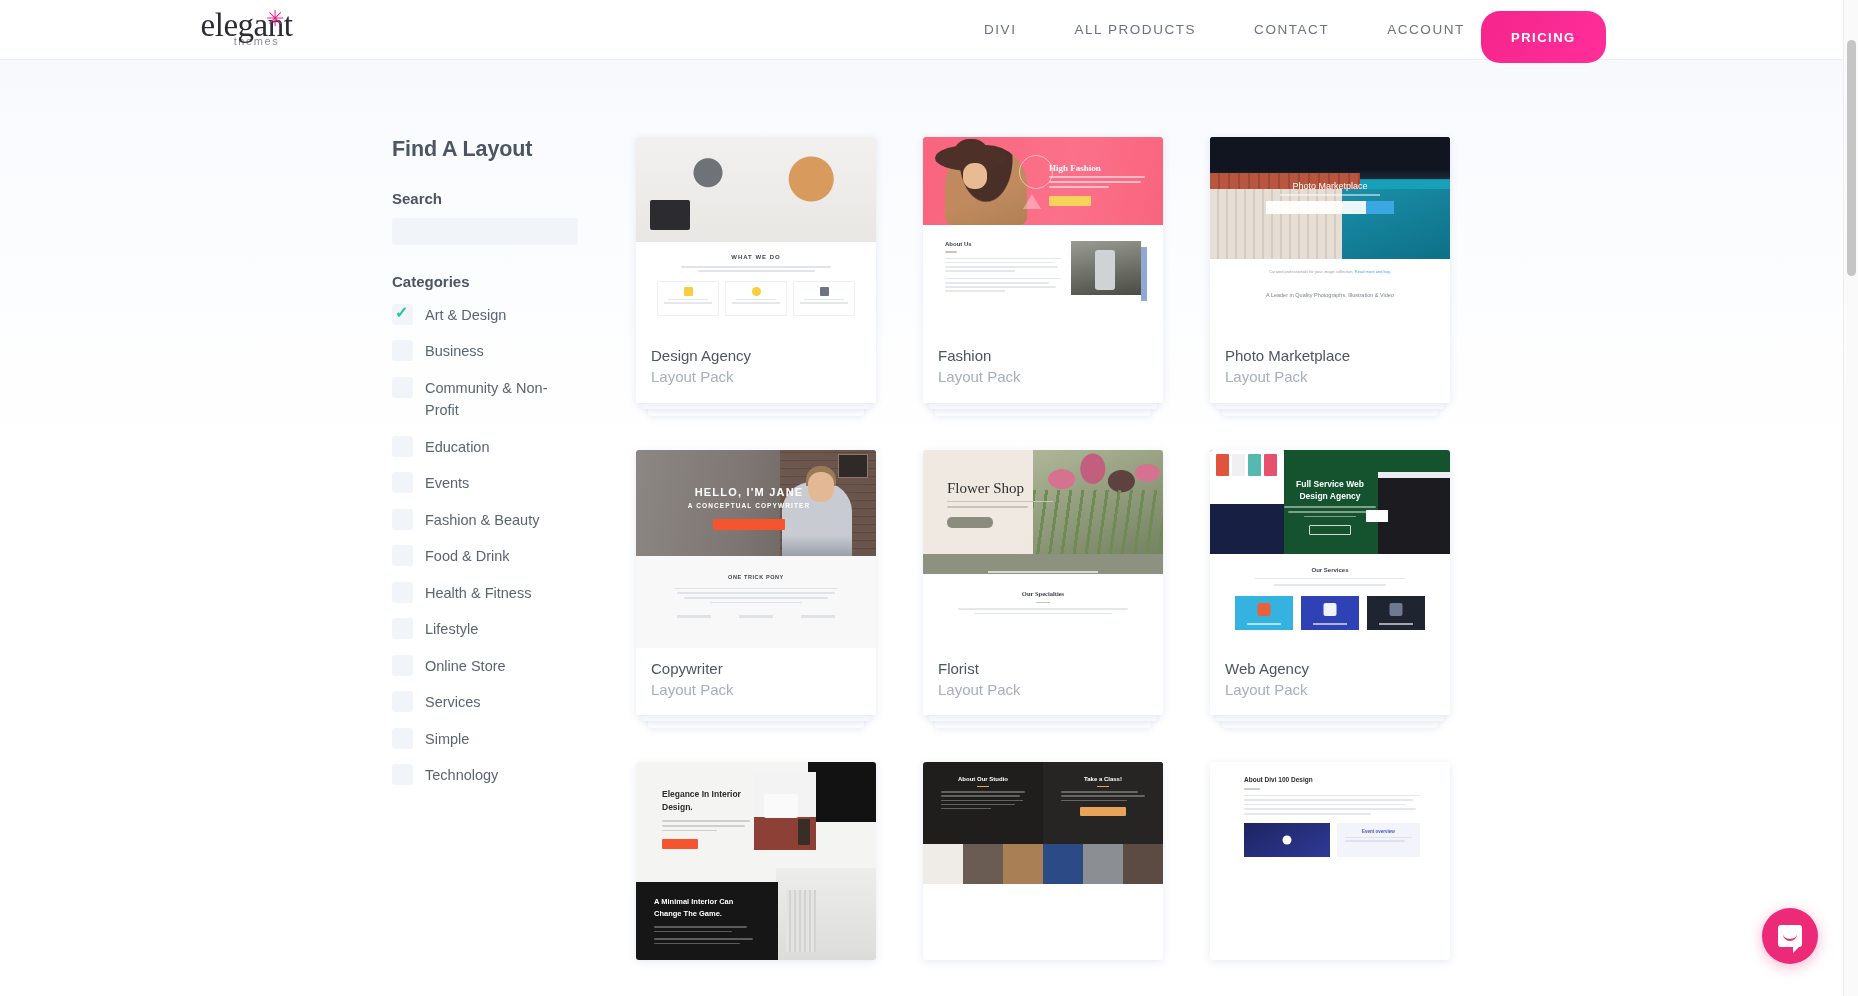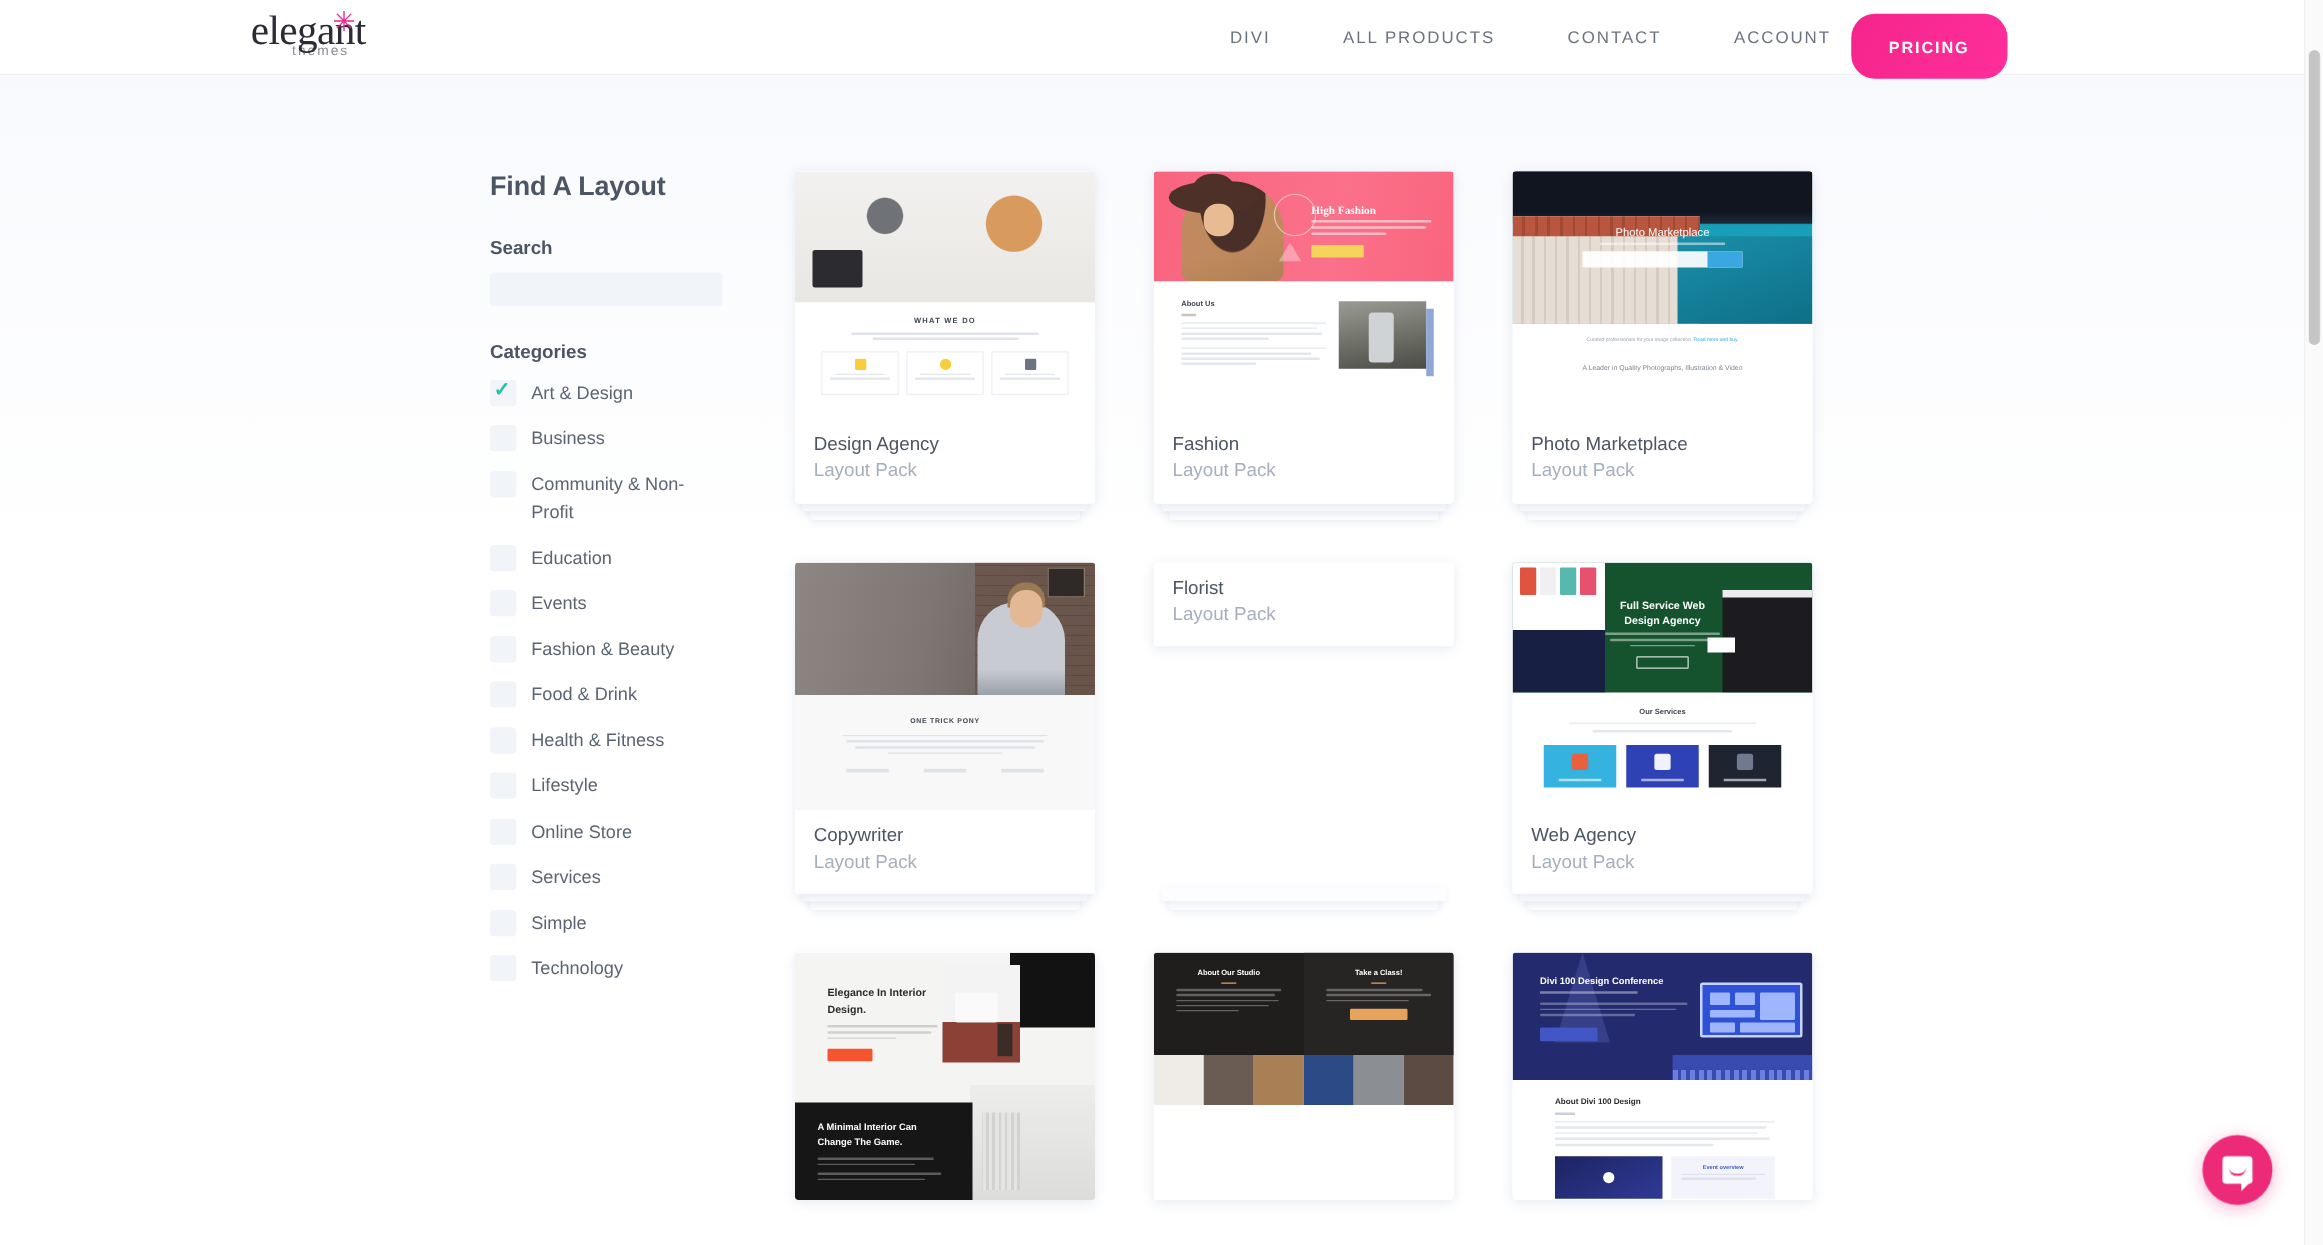--- a/index.html
+++ b/index.html
@@ -765,20 +765,25 @@
         <div class="card-stack-2"></div>
         <div class="card-stack-1"></div>
         <div class="card-main">
           <div class="thumb">
             <div class="cw-hero">
               <div class="cw-brick"></div>
                 <div class="cw-frame"></div>
               <div class="cw-person"></div>
                 <div class="cw-hair"></div>
                 <div class="cw-head"></div>
+              <div class="cw-copy">
+                <div class="cw-h">HELLO, I'M JANE</div>
+                <div class="cw-s">A CONCEPTUAL COPYWRITER</div>
+                <div class="cw-btn"></div>
+              </div>
             </div>
             <div class="cw-body">
               <div class="cw-bh">ONE TRICK PONY</div>
               <div class="cw-bp">
                 <span style="width:100%;margin-top:6px"></span>
                   <span style="width:96%"></span>
                   <span style="width:88%"></span>
                   <span style="width:56%"></span>
               </div>
               <div class="cw-icons">
@@ -792,20 +797,39 @@
             <div class="card-title">Copywriter</div>
             <div class="card-sub">Layout Pack</div>
           </div>
         </div>
       </div>
 
       <div class="pack-card">
         <div class="card-stack-2"></div>
         <div class="card-stack-1"></div>
         <div class="card-main">
+          <div class="thumb">
+            <div class="fl-hero">
+              <div class="fl-tulips"></div>
+                <div class="fl-stems"></div>
+              <div class="fl-copy">
+                <div class="fl-h">Flower Shop</div>
+                <span style="width:96%"></span>
+                  <span style="width:74%"></span>
+                <div class="fl-btn"></div>
+              </div>
+            </div>
+            <div class="fl-bar"><i></i></div>
+            <div class="fl-body">
+              <div class="fl-bh">Our Specialties</div>
+              <em></em>
+              <span></span>
+                <span style="width:138px"></span>
+            </div>
+          </div>
           <div class="card-text">
             <div class="card-title">Florist</div>
             <div class="card-sub">Layout Pack</div>
           </div>
         </div>
       </div>
 
       <div class="pack-card">
         <div class="card-stack-2"></div>
         <div class="card-stack-1"></div>
@@ -924,44 +948,20 @@
             </div>
           </div>
 
         </div>
       </div>
 
       <div class="pack-card">
 
         <div class="card-main">
           <div class="thumb">
-            <div class="dc-hero">
-              <div class="dc-beam"></div>
-              <div class="dc-art">
-                <div class="dc-screen">
-                  <i style="left:6px;top:6px;width:16px;height:10px"></i>
-                  <i style="left:26px;top:6px;width:16px;height:10px"></i>
-                  <i style="left:46px;top:6px;width:28px;height:22px"></i>
-                  <i style="left:6px;top:20px;width:36px;height:6px"></i>
-                  <i style="left:6px;top:30px;width:20px;height:8px"></i>
-                  <i style="left:30px;top:30px;width:44px;height:8px"></i>
-                </div>
-                <div class="dc-stage">
-                    <u></u>
-                  </div>
-              </div>
-              <div class="dc-copy">
-                <div class="dc-h">Divi 100 Design Conference</div>
-                <div class="dc-sub"></div>
-                <span style="width:100%;margin-top:7px"></span>
-                  <span style="width:92%"></span>
-                  <span style="width:64%"></span>
-                <div class="dc-btn"></div>
-              </div>
-            </div>
             <div class="dc-body">
               <div class="dc-bh">About Divi 100 Design</div>
               <em></em>
               <span style="width:100%"></span>
                 <span style="width:96%"></span>
                 <span style="width:92%"></span>
                 <span style="width:98%"></span>
                 <span style="width:72%"></span>
               <div class="dc-split">
                 <div class="dc-img">

